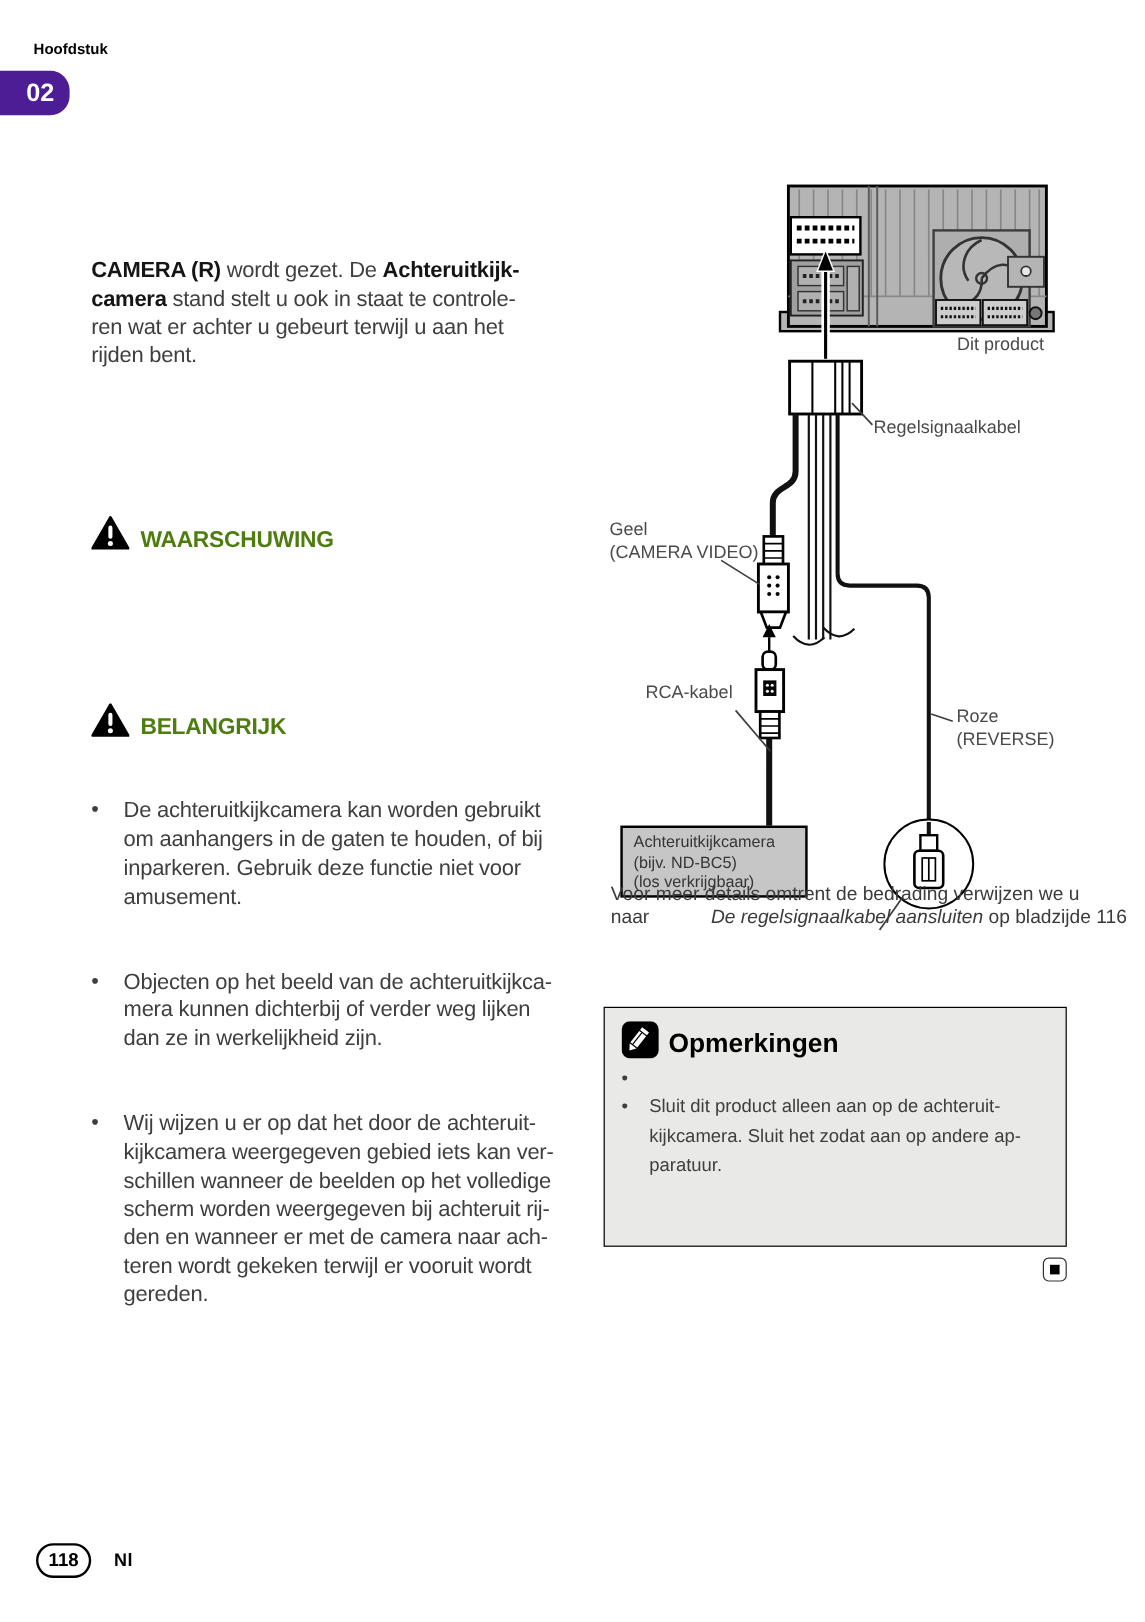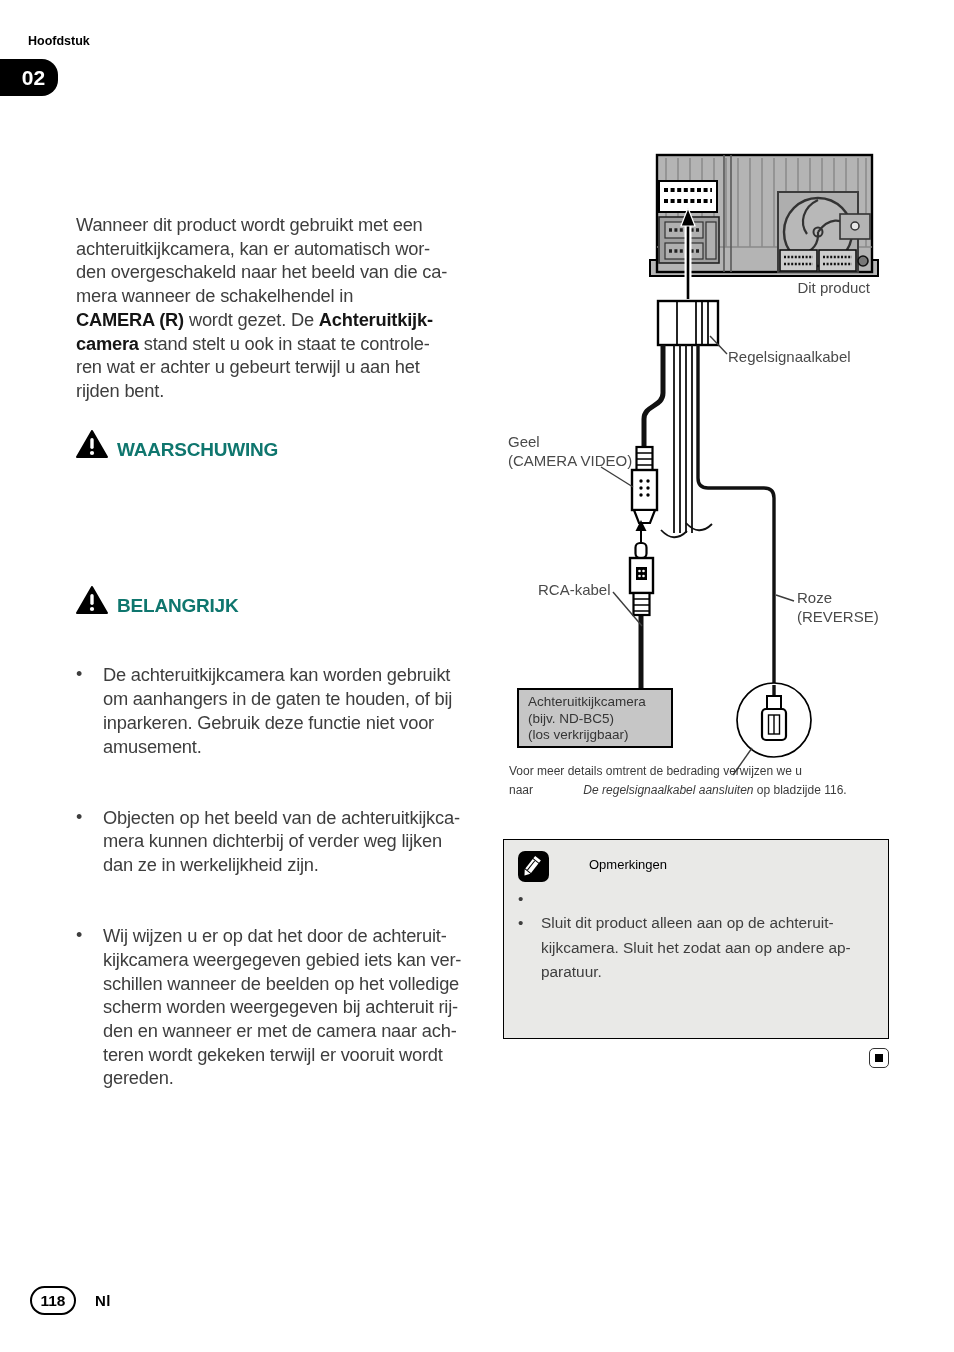--- a/index.html
+++ b/index.html
@@ -2,63 +2,63 @@
 <html><head>
 <meta charset="utf-8">
 <style>
   html,body{margin:0;padding:0;background:#fff;}
   .page{position:relative;width:940px;height:1352px;background:#ffffff;
         font-family:"Liberation Sans","DejaVu Sans",sans-serif;color:#111;overflow:hidden;}
   .abs{position:absolute;}
 
   
   .chapter-label{left:28px;top:34px;font-size:12.5px;font-weight:bold;color:#000;}
-  .chapter-badge{left:0;top:59px;width:58px;height:37px;background:#000000;color:#fff;
+  .chapter-badge{left:0;top:59px;width:58px;height:37px;background:#4c1d95;color:#fff;
                  border-radius:0 16px 16px 0;display:flex;align-items:center;justify-content:center;
                  padding-left:9px;box-sizing:border-box;font-size:21px;font-weight:bold;}
   .chapter-title{left:76px;top:59px;width:812px;height:37px;border:2.5px solid #000;border-radius:19px;
                  box-sizing:border-box;display:flex;align-items:center;padding-left:24px;
                  font-size:26px;font-weight:bold;letter-spacing:-0.5px;color:#000;}
 
   
   .headline{left:76px;top:138px;font-size:29px;line-height:34px;font-weight:bold;color:#000;
             white-space:pre;letter-spacing:-0.4px;}
   .bodytext{font-size:18.3px;line-height:23.7px;color:#3e3e3e;white-space:pre;letter-spacing:-0.2px;}
   .intro{left:76px;top:213px;}
   .b{font-weight:bold;color:#151515;}
   .i{font-style:italic;margin-left:47px;}
 
   .alert-head{display:flex;align-items:flex-end;gap:9px;}
-  .alert-head .txt{font-size:19px;font-weight:bold;color:#0f766e;letter-spacing:-0.2px;line-height:26px;}
+  .alert-head .txt{font-size:19px;font-weight:bold;color:#4d7c0f;letter-spacing:-0.2px;line-height:26px;}
   .warn-head{left:76px;top:430px;}
   .warn-body{left:76px;top:463px;}
   .imp-head{left:76px;top:586px;}
 
   .bullet-list{left:76px;top:616px;margin:0;padding:0;list-style:none;}
   .bullet-list li{display:flex;margin:0;}
   .bullet-list .dot{width:27px;font-size:18px;color:#3e3e3e;line-height:23.7px;}
 
   
   .diagram{left:500px;top:148px;width:454px;height:680px;}
   .dlabel{position:absolute;font-size:15px;line-height:19px;color:#4a4a4a;white-space:pre;}
   .lbl-product{left:250px;top:130px;width:120px;text-align:right;}
   .lbl-control{left:228px;top:199px;}
   .lbl-yellow{left:8px;top:284px;}
-  .lbl-rca{left:38px;top:432px;}
+  .lbl-rca{left:38px;top:420px;}
   .lbl-pink{left:297px;top:440px;}
   .camera-box{position:absolute;left:17px;top:540px;width:156px;height:60px;background:#c6c6c6;
               border:2.5px solid #000;box-sizing:border-box;font-size:13.5px;line-height:16.5px;
               padding:4px 0 0 9px;color:#353535;white-space:pre;}
-  .caption{left:509px;top:762px;font-size:12px;line-height:19px;color:#3b3b3b;white-space:pre;}
+  .caption{left:509px;top:736px;font-size:16px;line-height:19px;color:#3b3b3b;white-space:pre;}
 
   
   .notes-box{left:503px;top:839px;width:386px;height:200px;background:#e9e9e7;
              border:1.8px solid #000;box-sizing:border-box;}
   .notes-icon{position:absolute;left:14px;top:11px;width:31px;height:31px;}
-  .notes-title{position:absolute;left:53px;top:17px;font-size:13px;font-weight:normal;color:#000;margin-left:32px;}
+  .notes-title{position:absolute;left:53px;top:17px;font-size:22px;font-weight:bold;color:#000;}
   .notes-list{position:absolute;left:14px;top:47px;margin:0;padding:0;list-style:none;
               font-size:15.4px;line-height:24.3px;color:#3e3e3e;}
   .notes-list li{display:flex;}
   .notes-list .dot{width:23px;}
   .notes-list .ntext{white-space:pre;}
 
   .end-marker{left:869px;top:1048px;width:20px;height:20px;border:1.6px solid #333;border-radius:5px;
               box-sizing:border-box;display:flex;align-items:center;justify-content:center;}
   .end-marker .sq{width:8px;height:8px;background:#000;}
 
@@ -70,25 +70,21 @@
 </style>
 </head>
 <body>
 
 <div class="page">
 
   <div class="abs chapter-label">Hoofdstuk</div>
   <div class="abs chapter-badge">02</div>
 
 
-  <div class="abs bodytext intro"><span>Wanneer dit product wordt gebruikt met een
-achteruitkijkcamera, kan er automatisch wor-
-den overgeschakeld naar het beeld van die ca-
-mera wanneer de schakelhendel in
-</span><span class="b">CAMERA (R)</span><span> wordt gezet. De </span><span class="b">Achteruitkijk-
+  <div class="abs bodytext intro"><span class="b">CAMERA (R)</span><span> wordt gezet. De </span><span class="b">Achteruitkijk-
 camera</span><span> stand stelt u ook in staat te controle-
 ren wat er achter u gebeurt terwijl u aan het
 rijden bent.</span></div>
 
   <div class="abs alert-head warn-head">
     <span>
       <svg width="32" height="29" viewBox="0 0 32 29">
         <path d="M16,1 L31,27 L1,27 Z" fill="#000" stroke="#000" stroke-width="2" stroke-linejoin="round"></path>
         <rect x="14.3" y="8" width="3.4" height="11" rx="1.7" fill="#fff"></rect>
         <circle cx="16" cy="23" r="2.1" fill="#fff"></circle>

